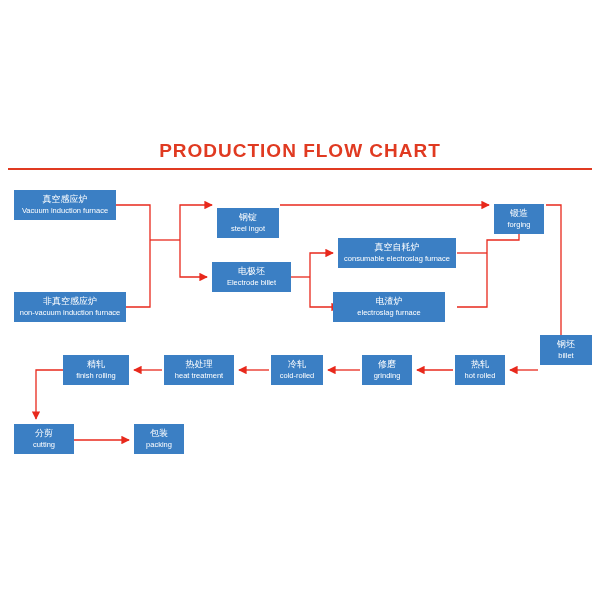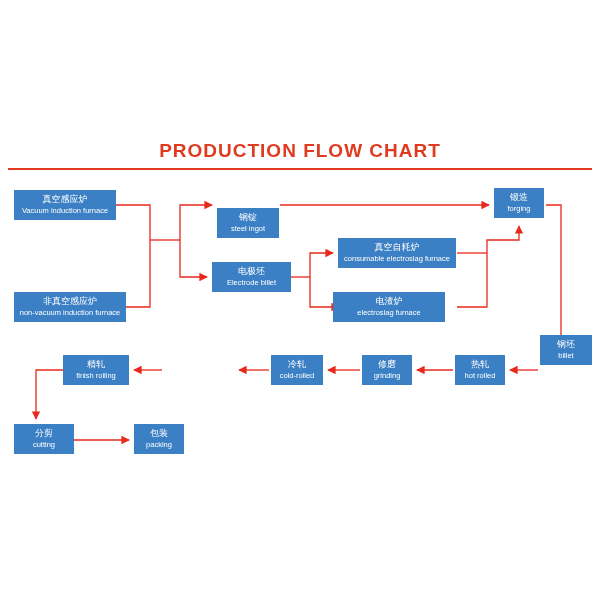--- a/index.html
+++ b/index.html
@@ -108,21 +108,21 @@
   <div class="node" style="left:338px;top:238px;width:118px">
     <div class="cn">真空自耗炉</div>
     <div class="en">consumable electroslag furnace</div>
   </div>
 
   <div class="node" style="left:333px;top:292px;width:112px">
     <div class="cn">电渣炉</div>
     <div class="en">electroslag furnace</div>
   </div>
 
-  <div class="node" style="left:494px;top:188px;width:50px">
+  <div class="node" style="left:494px;top:204px;width:50px">
     <div class="cn">锻造</div>
     <div class="en">forging</div>
   </div>
 
   <div class="node" style="left:540px;top:335px;width:52px">
     <div class="cn">钢坯</div>
     <div class="en">billet</div>
   </div>
 
   <div class="node" style="left:455px;top:355px;width:50px">
@@ -133,20 +133,24 @@
   <div class="node" style="left:362px;top:355px;width:50px">
     <div class="cn">修磨</div>
     <div class="en">grinding</div>
   </div>
 
   <div class="node" style="left:271px;top:355px;width:52px">
     <div class="cn">冷轧</div>
     <div class="en">cold-rolled</div>
   </div>
 
+  <div class="node" style="left:164px;top:355px;width:70px">
+    <div class="cn">热处理</div>
+    <div class="en">heat treatment</div>
+  </div>
 
   <div class="node" style="left:63px;top:355px;width:66px">
     <div class="cn">精轧</div>
     <div class="en">finish rolling</div>
   </div>
 
   <div class="node" style="left:14px;top:424px;width:60px">
     <div class="cn">分剪</div>
     <div class="en">cutting</div>
   </div>

